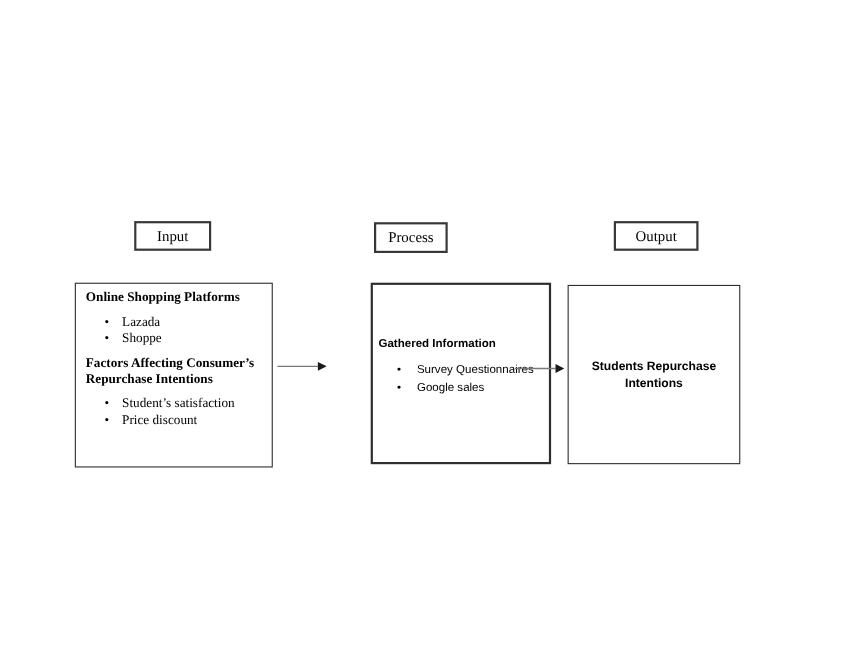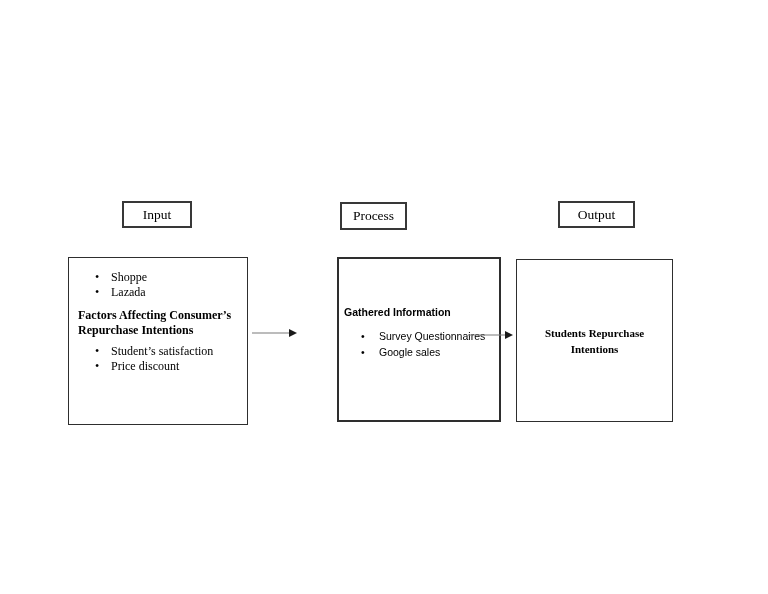--- a/index.html
+++ b/index.html
@@ -57,21 +57,21 @@
   #box-process ul { list-style: none; margin: 9px 0 0 0; padding: 0; }
   #box-process li { position: relative; padding-left: 35px; line-height: 16px; }
   #box-process li::before { content: "\2022"; position: absolute; left: 17px; }
 
   #box-output {
     left: 516px; top: 259px; width: 157px; height: 163px;
     border: 1.5px solid #2e2e2e;
     display: flex;
     align-items: center;
     justify-content: center;
-    font-family: Liberation Serif, serif;
+    font-family: Liberation Sans, sans-serif;
   }
   #box-output .out-text {
     font-weight: bold;
     font-size: 11px;
     line-height: 16px;
     text-align: center;
     width: 124px;
   }
 
   
@@ -88,23 +88,24 @@
     <span>Input</span>
   </div>
   <div class="hdr" id="hdr-process">
     <span>Process</span>
   </div>
   <div class="hdr" id="hdr-output">
     <span>Output</span>
   </div>
 
   <div class="box" id="box-input">
+    <div class="serif-h">Online Shopping Platforms</div>
     <ul>
+      <li>Lazada</li>
       <li>Shoppe</li>
-      <li>Lazada</li>
     </ul>
     <div class="serif-h h2">Factors Affecting Consumer’s Repurchase Intentions</div>
     <ul>
       <li>Student’s satisfaction</li>
       <li>Price discount</li>
     </ul>
   </div>
 
   <div class="box" id="box-process">
     <div class="sans-h">Gathered Information</div>

